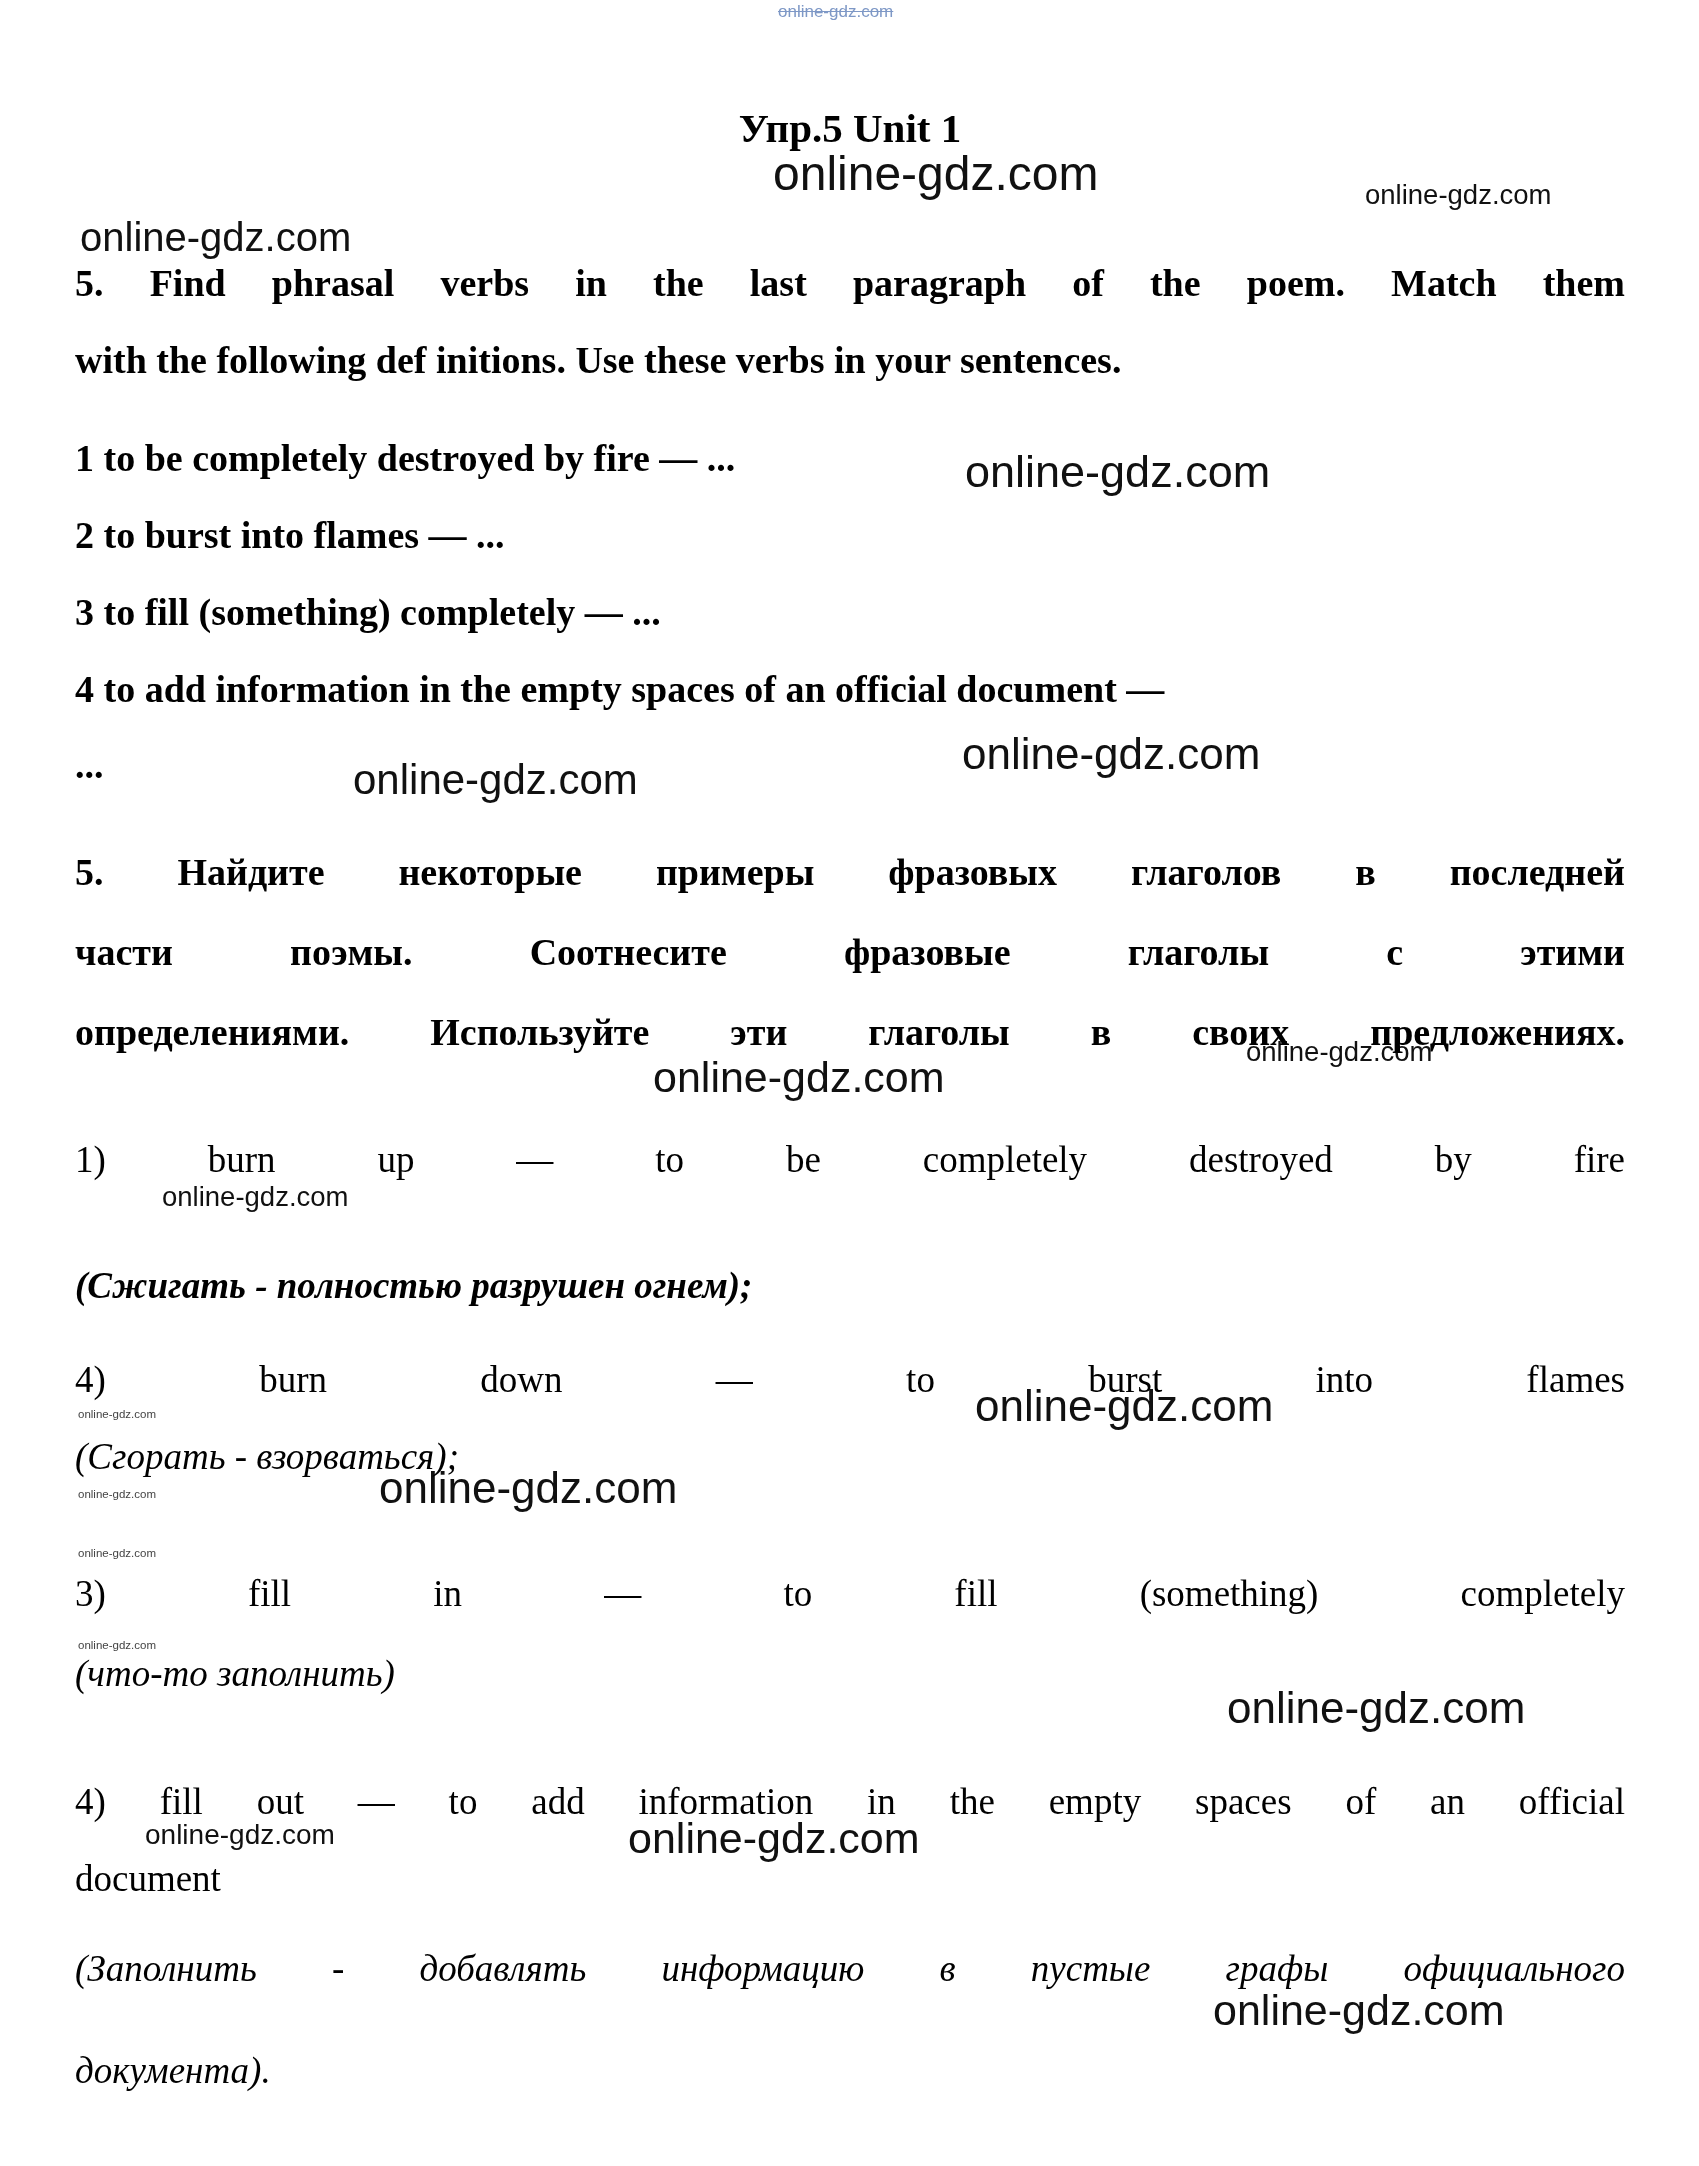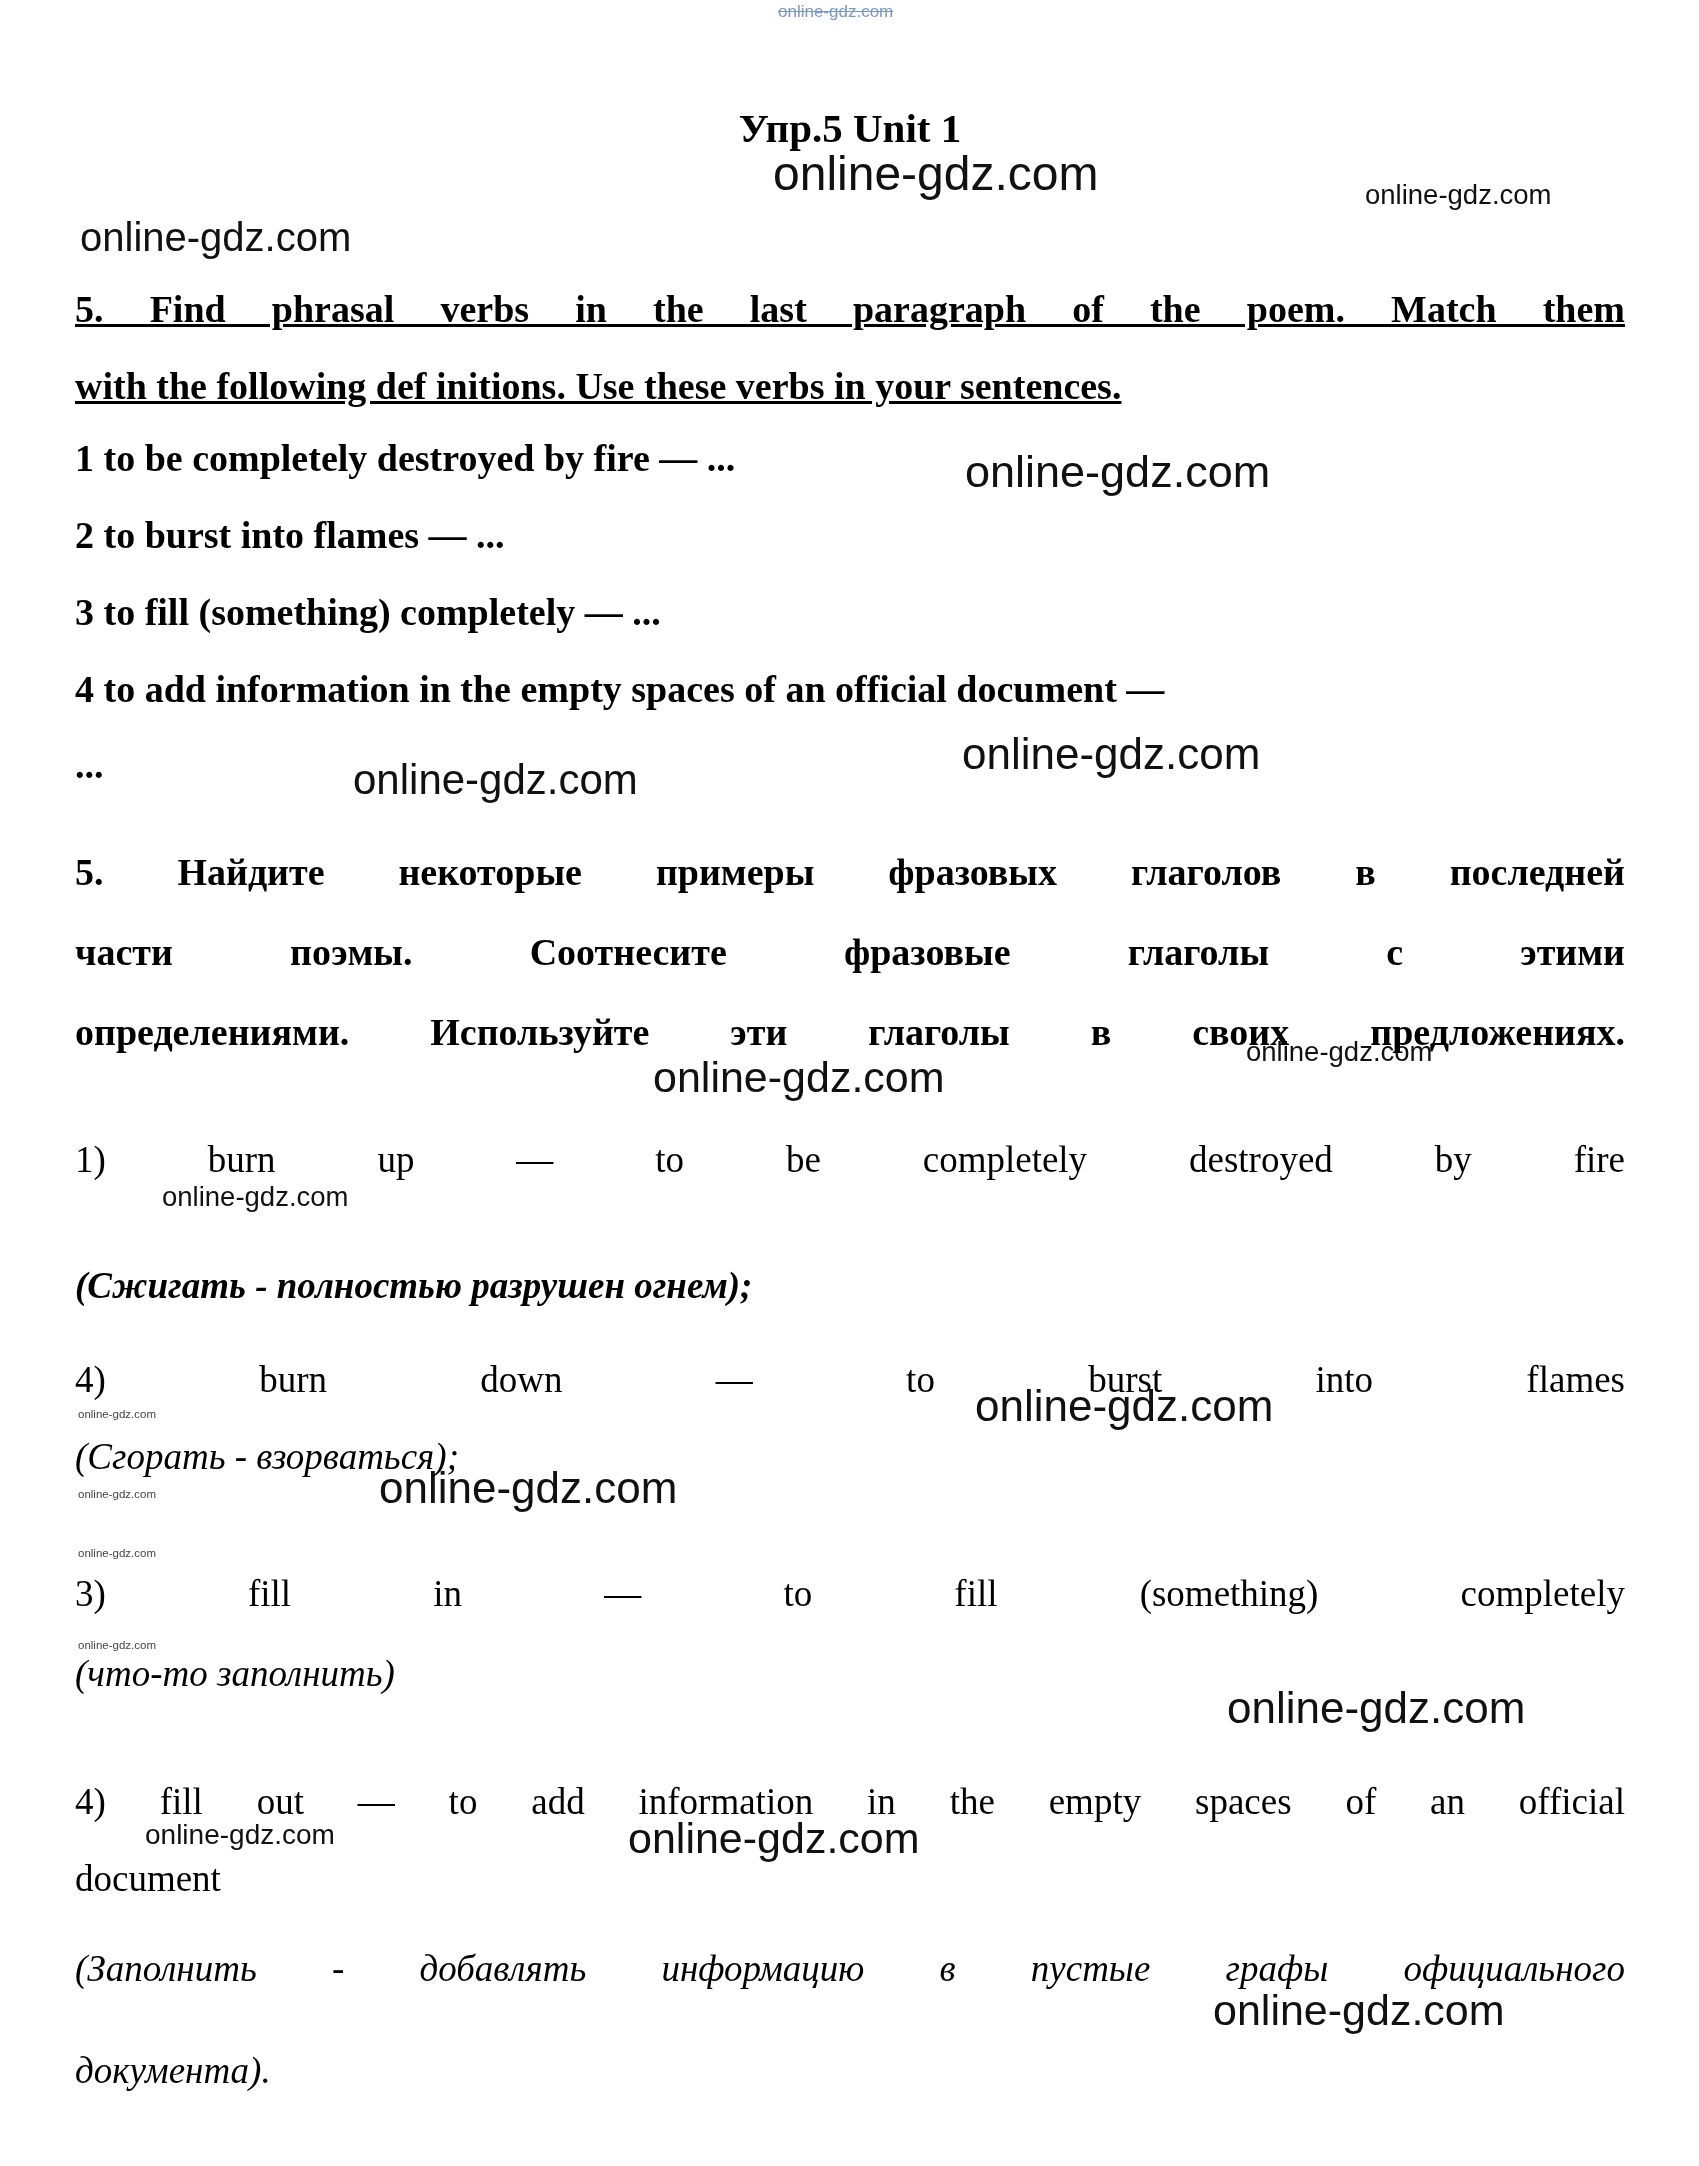--- a/index.html
+++ b/index.html
@@ -30,21 +30,21 @@
   }
   .body-text {
     font-size: 38px;
     line-height: 77px;
   }
   .bold { font-weight: bold; }
   .stretch {
     text-align: justify;
     text-align-last: justify;
   }
-  .intro { top: 271px; text-decoration: underline; }
+  .intro { top: 245px; }
   .items { top: 420px; }
   .ellipsis { top: 743px; font-size: 38px; font-weight: bold; line-height: 1.2; }
   .task-ru { top: 832px; line-height: 80px; }
   .answer {
     font-size: 37px;
     line-height: 49px;
   }
   .answer-multi { line-height: 77px; }
   .translation {
     font-size: 37px;

